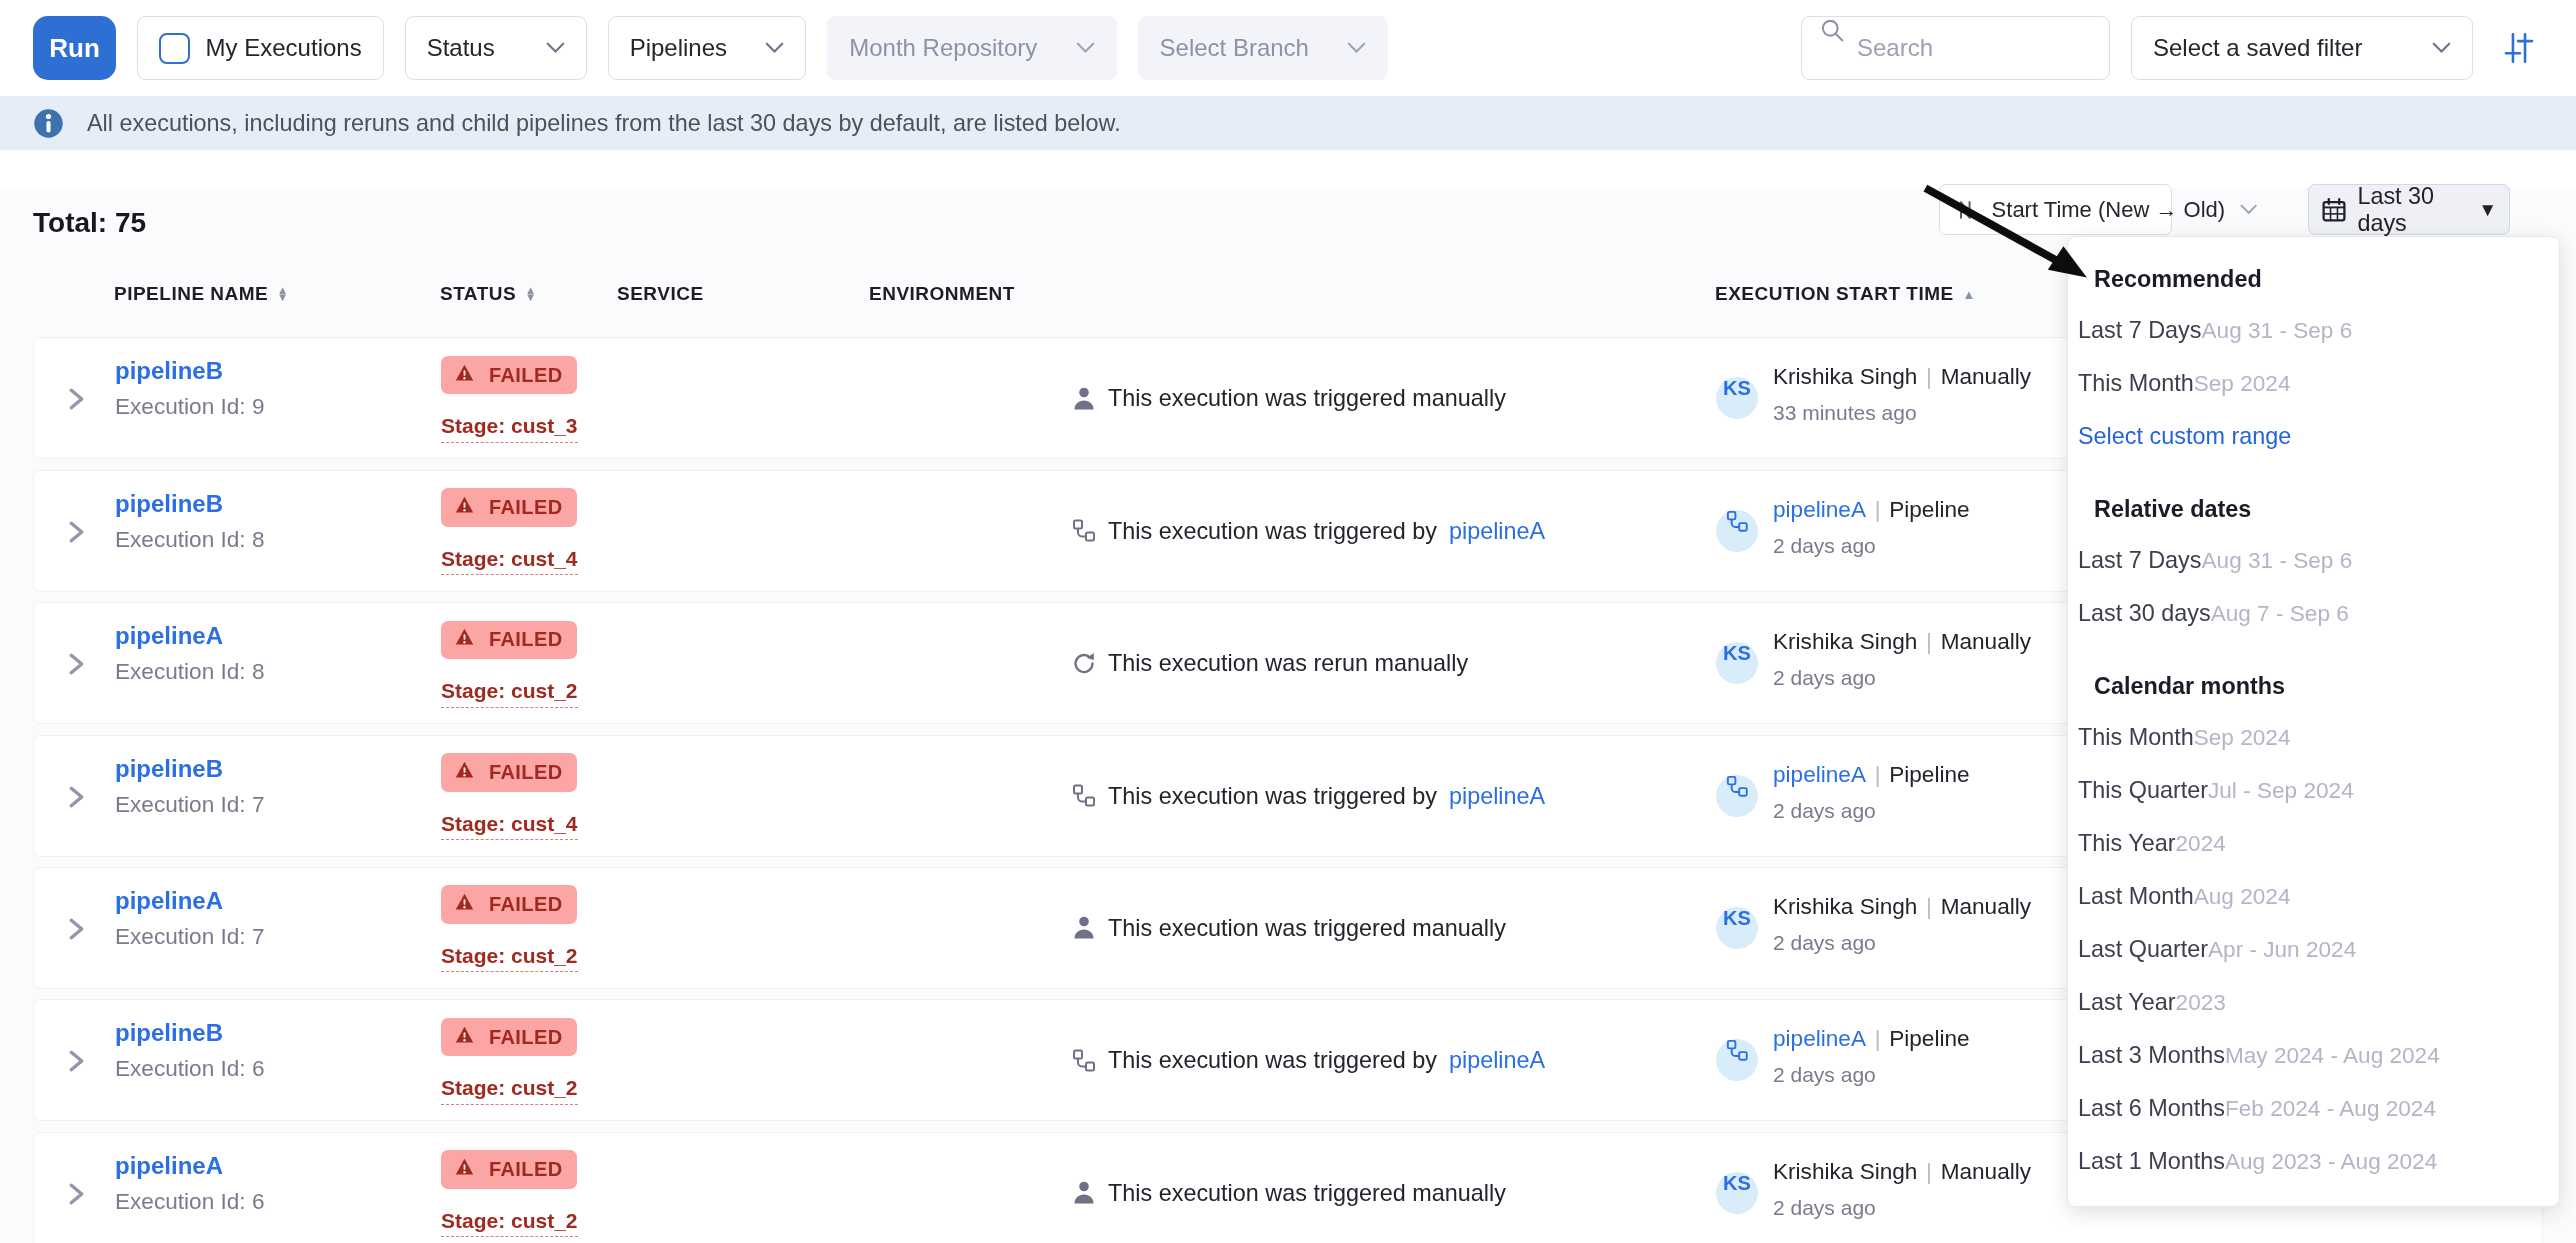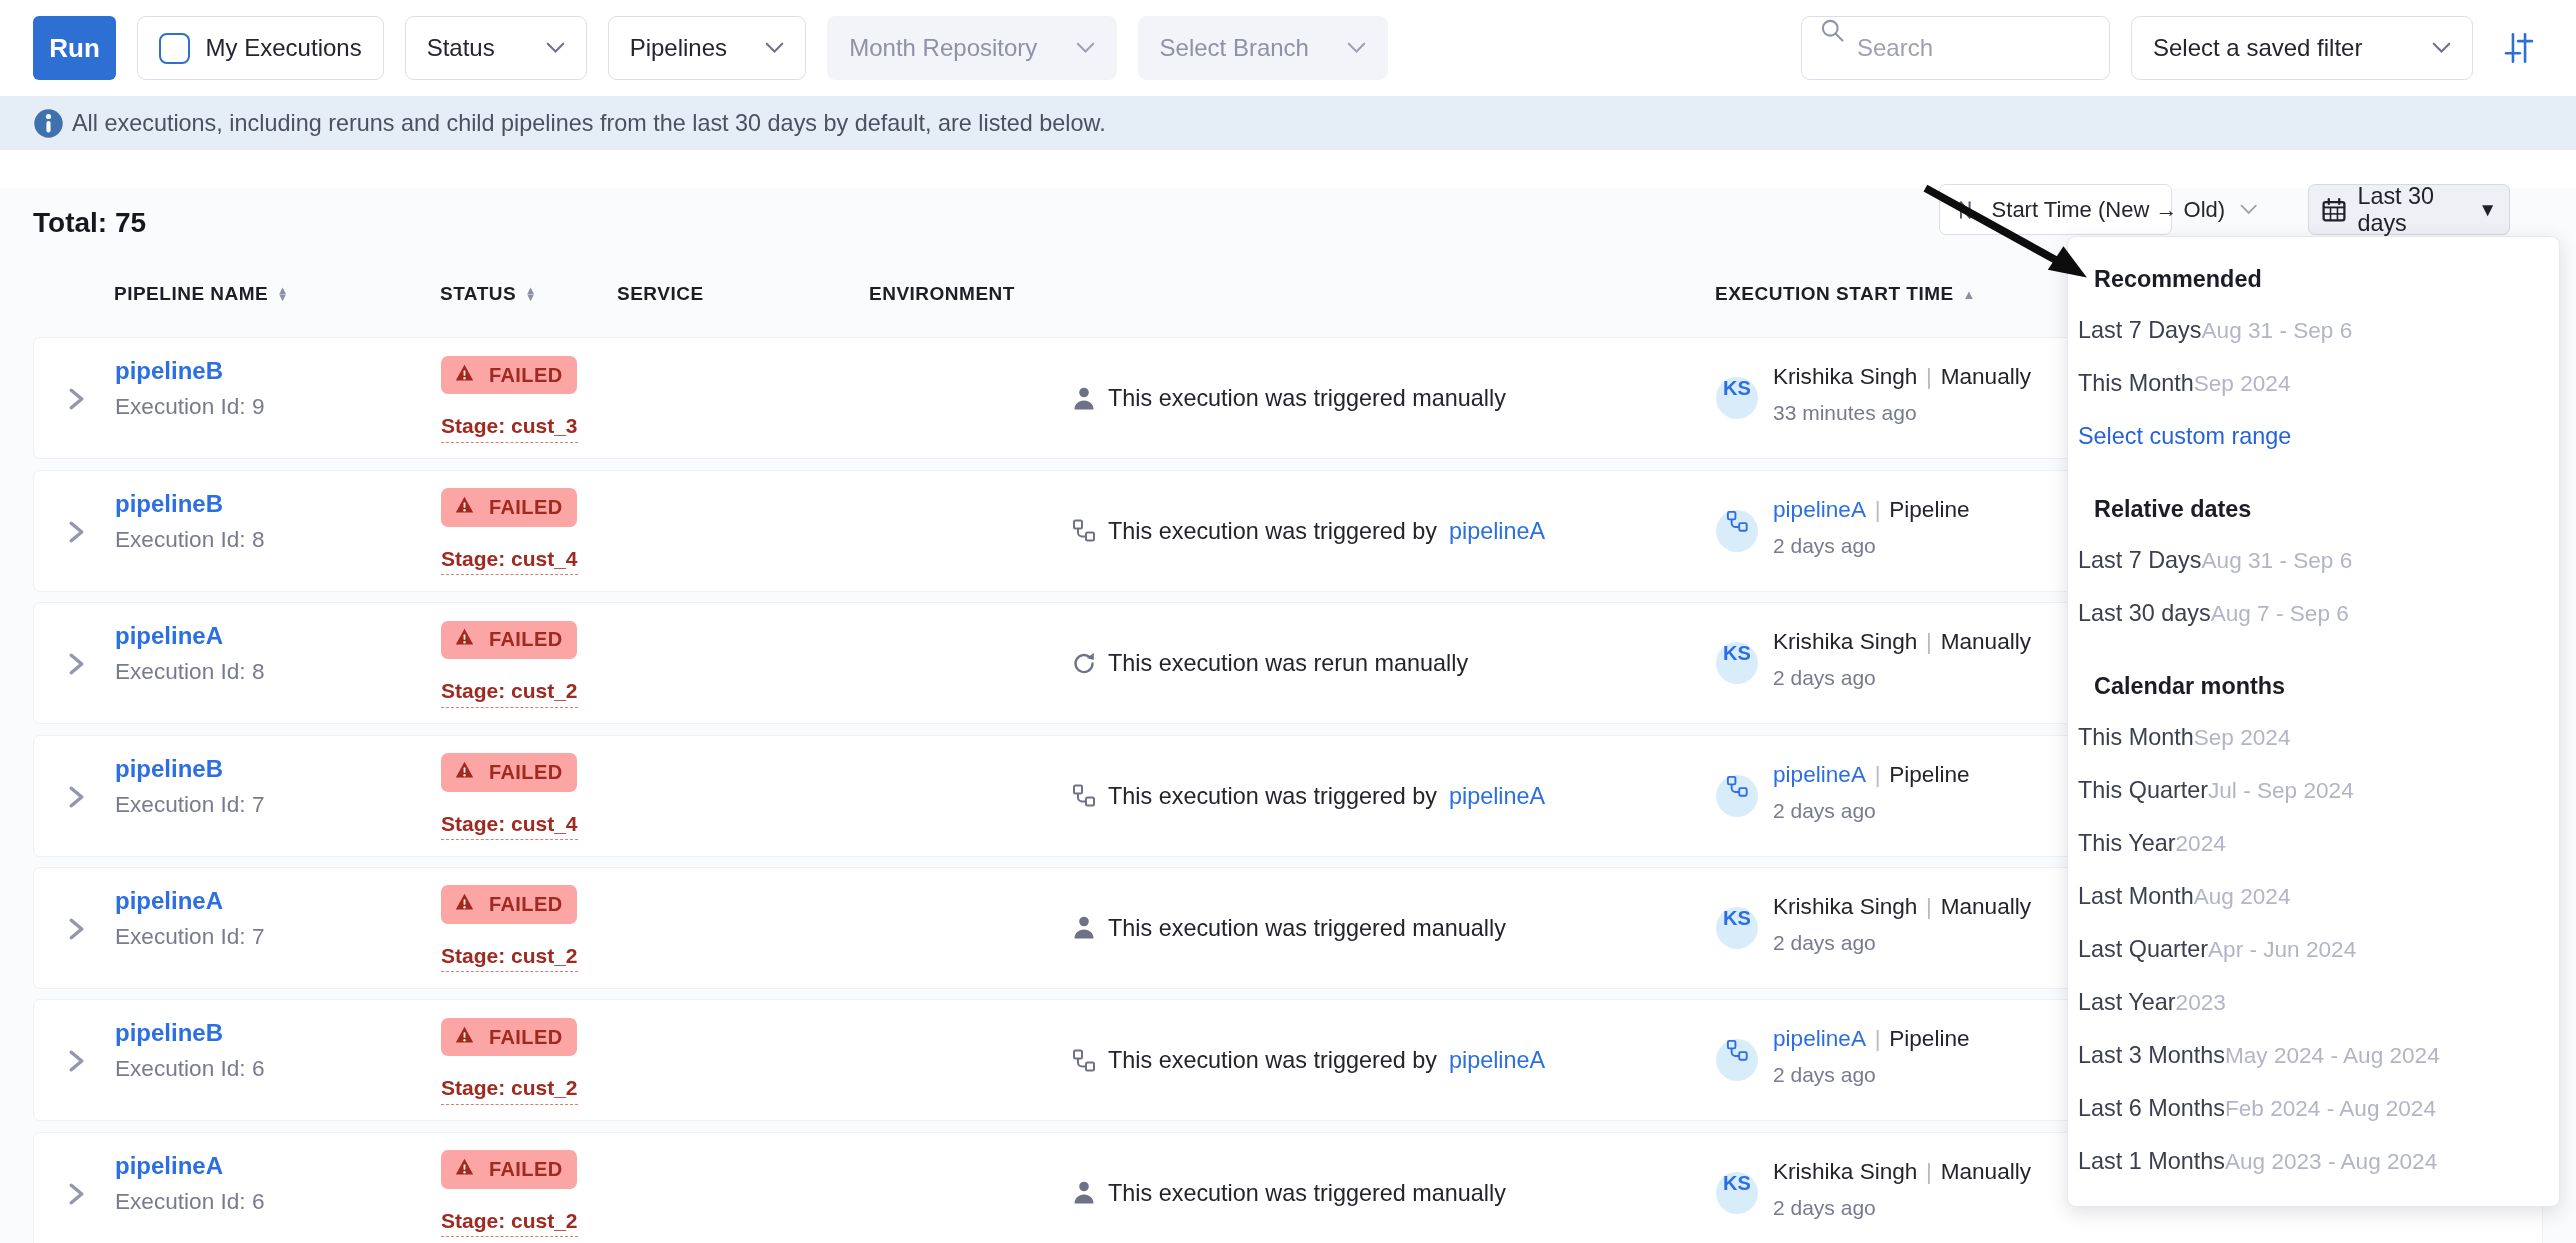--- a/index.html
+++ b/index.html
@@ -2,39 +2,39 @@
 <html style="font-size:14px"><head>
 <meta charset="utf-8">
 <style>
   * { margin:0; padding:0; box-sizing:border-box; }
   html,body { width:2576px; height:1244px; overflow:hidden; background:#fff;
     font-family:"Liberation Sans","DejaVu Sans",sans-serif; color:#23242c; }
   .page { position:relative; width:2576px; height:1244px; }
 
   
   .toolbar { height:96px; background:#fff; display:flex; align-items:center; padding:0 33px; gap:21px; }
-  .btn-run { width:83px; height:64px; background:#2e6fd4; color:#fff; border:none; border-radius:6px;
+  .btn-run { width:83px; height:64px; background:#2e6fd4; color:#fff; border:none; border-radius:15px;
     font-size:26px; font-weight:bold; font-family:inherit; cursor:pointer; }
   .chip { height:64px; background:#fff; border:1.7px solid #dcdde8; border-radius:8.7px;
     display:flex; align-items:center; padding:0 21px; gap:15.6px; font-size:24px; color:#24252e; }
   .checkbox { width:31px; height:31px; border:2.2px solid #2e6fd4; border-radius:7.8px; background:#fff; }
   .select { justify-content:space-between; min-width:182px; cursor:pointer; }
   .select .chev { margin-left:22.6px; }
   .select.disabled { background:#f3f4f9; border-color:#f3f4f9; color:#8f91a6; }
   .spacer { flex:1; }
   .search-box { width:309px; height:64px; border:1.7px solid #dcdde8; border-radius:8.7px; display:flex;
     padding:0 17px; gap:12px; background:#fff; }
   .search-box input { border:none; outline:none; font-size:24px; width:100%; font-family:inherit; color:#24252e; }
   .search-box input::placeholder { color:#9ea0b2; }
   .saved-filter { width:342px; }
   .icon-btn { width:49px; height:49px; border:none; background:transparent; cursor:pointer; display:flex;
     align-items:center; justify-content:center; }
 
   
-  .banner { height:54px; background:#e5edf7; display:flex; align-items:center; padding:0 33px; gap:8px; }
+  .banner { height:54px; background:#e5edf7; display:flex; align-items:center; padding:0 33px; gap:23px; }
   .banner-text { font-size:23.4px; color:#4c5060; }
 
   
   .content { position:relative; height:1094px; background:#fafbfc; padding:0 33px; }
   .total-row { margin-top:38px; height:69px; display:flex; align-items:center; }
   .total { font-size:28px; font-weight:bold; color:#17181f; }
 
   .ctrl { position:absolute; display:flex; align-items:center; border-radius:7px; font-size:22.6px; }
   .sort-btn { left:1939px; top:184px; width:233px; height:51px; background:#fff; border:1.7px solid #dcdde8;
     padding:0 14px; gap:15px; color:#24252e; cursor:pointer; }

